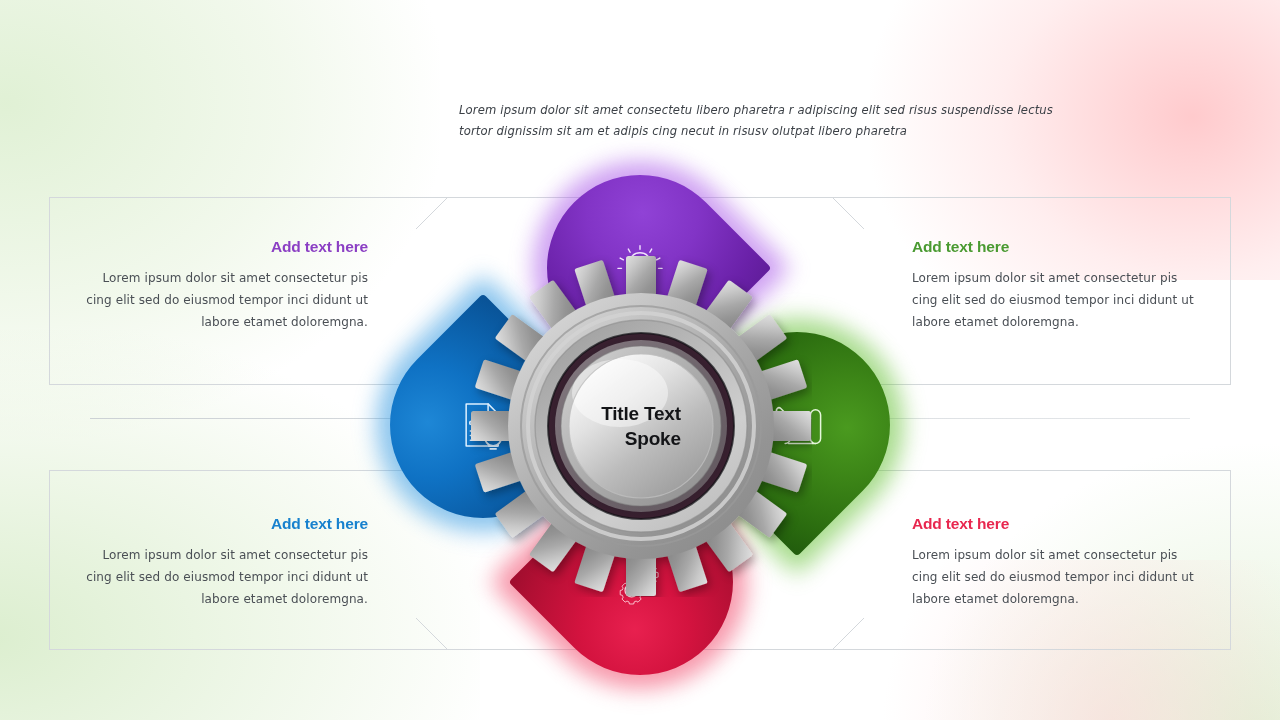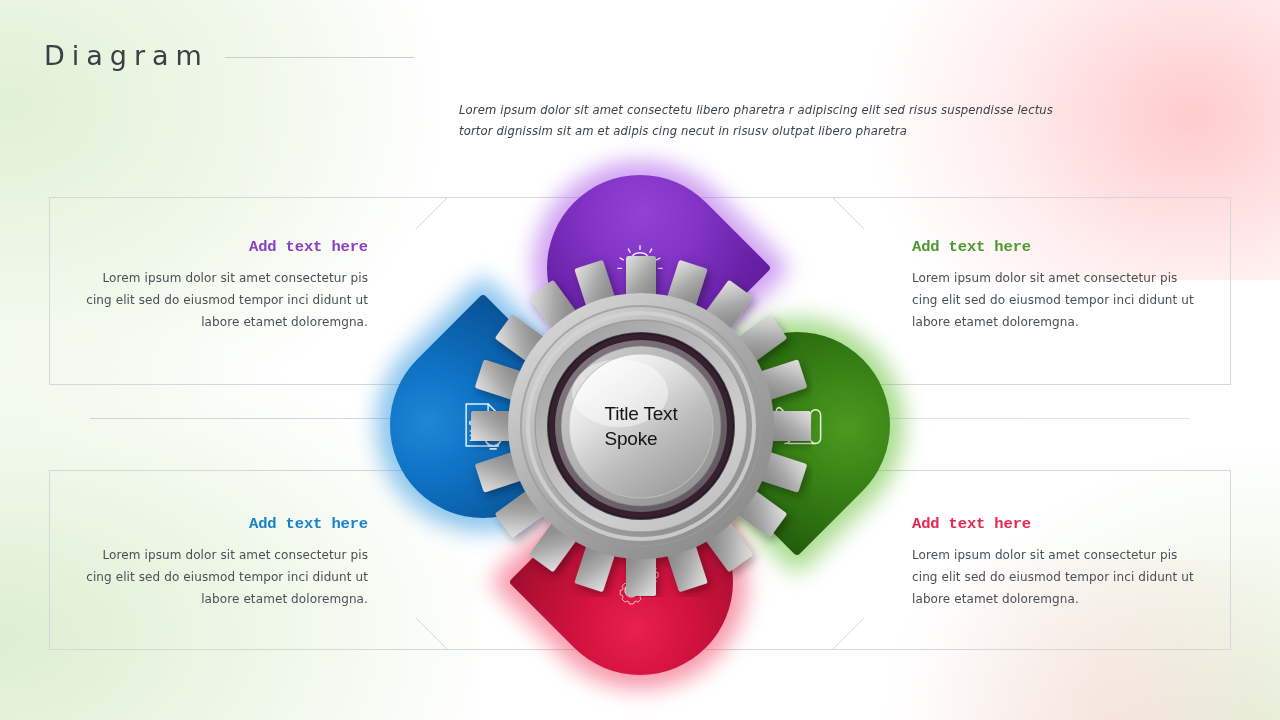--- a/index.html
+++ b/index.html
@@ -69,21 +69,21 @@
   }
 
   
   .notch { position: absolute; width: 44px; height: 44px; }
   .notch svg { display: block; overflow: visible; }
   .notch line { stroke: #d4d8dc; stroke-width: 1; }
 
   
   .tblock { position: absolute; width: 286px; }
   .tblock .head {
-    font-family: Liberation Mono, monospace;
+    font-family: Liberation Sans, sans-serif;
     font-size: 15.5px; font-weight: bold; letter-spacing: -0.15px;
     margin-bottom: 11px;
   }
   .tblock .body {
     font-family: "DejaVu Sans", sans-serif;
     font-size: 12px; color: #4a4f55; line-height: 1.85; letter-spacing: 0.1px;
   }
   .tb-left  { text-align: right; }
   .tb-right { text-align: left; }
   .tb-tl { left: 82px;  top: 238px; }
@@ -141,41 +141,37 @@
 
   
   .gear-wrap {
     position: absolute; left: 470px; top: 255px; width: 342px; height: 342px;
   }
   .gear-wrap svg { display: block; width: 342px; height: 342px; }
   .hub-label {
     position: absolute; left: 470px; top: 255px; width: 342px; height: 342px;
     display: flex; align-items: center; justify-content: center;
     font-family: "Liberation Sans", sans-serif;
-    font-size: 19px; font-weight: normal; color: #131417;
-    text-align: left; line-height: 1.32; letter-spacing: -0.2px;
+    font-size: 19px; font-weight: bold; color: #131417;
+    text-align: right; line-height: 1.32; letter-spacing: -0.2px;
     pointer-events: none;
   }
 </style>
 </head>
 <body>
 
 <div class="bg-layer">
   <div class="bg-green-left"></div>
   <div class="bg-green-bottom"></div>
   <div class="bg-green-right"></div>
   <div class="bg-pink"></div>
   <div class="bg-pink2"></div>
 </div>
 
 <div class="header">
-  <div class="subtitle-row">
-    <div class="title-sub">Diagram</div>
-    <div class="title-rule"></div>
-  </div>
 </div>
 <div class="header-desc">Lorem ipsum dolor sit amet consectetu libero pharetra r adipiscing elit sed risus suspendisse lectus tortor dignissim sit am et adipis cing necut in risusv olutpat libero pharetra</div>
 
 <div class="frame frame-top"></div>
 <div class="frame frame-bottom"></div>
 <div class="mid-divider"></div>
 
 <div class="notch" style="left:404px; top:197px;">
   <svg width="44" height="44">
       <line x1="44" y1="0" x2="12" y2="32"></line>

